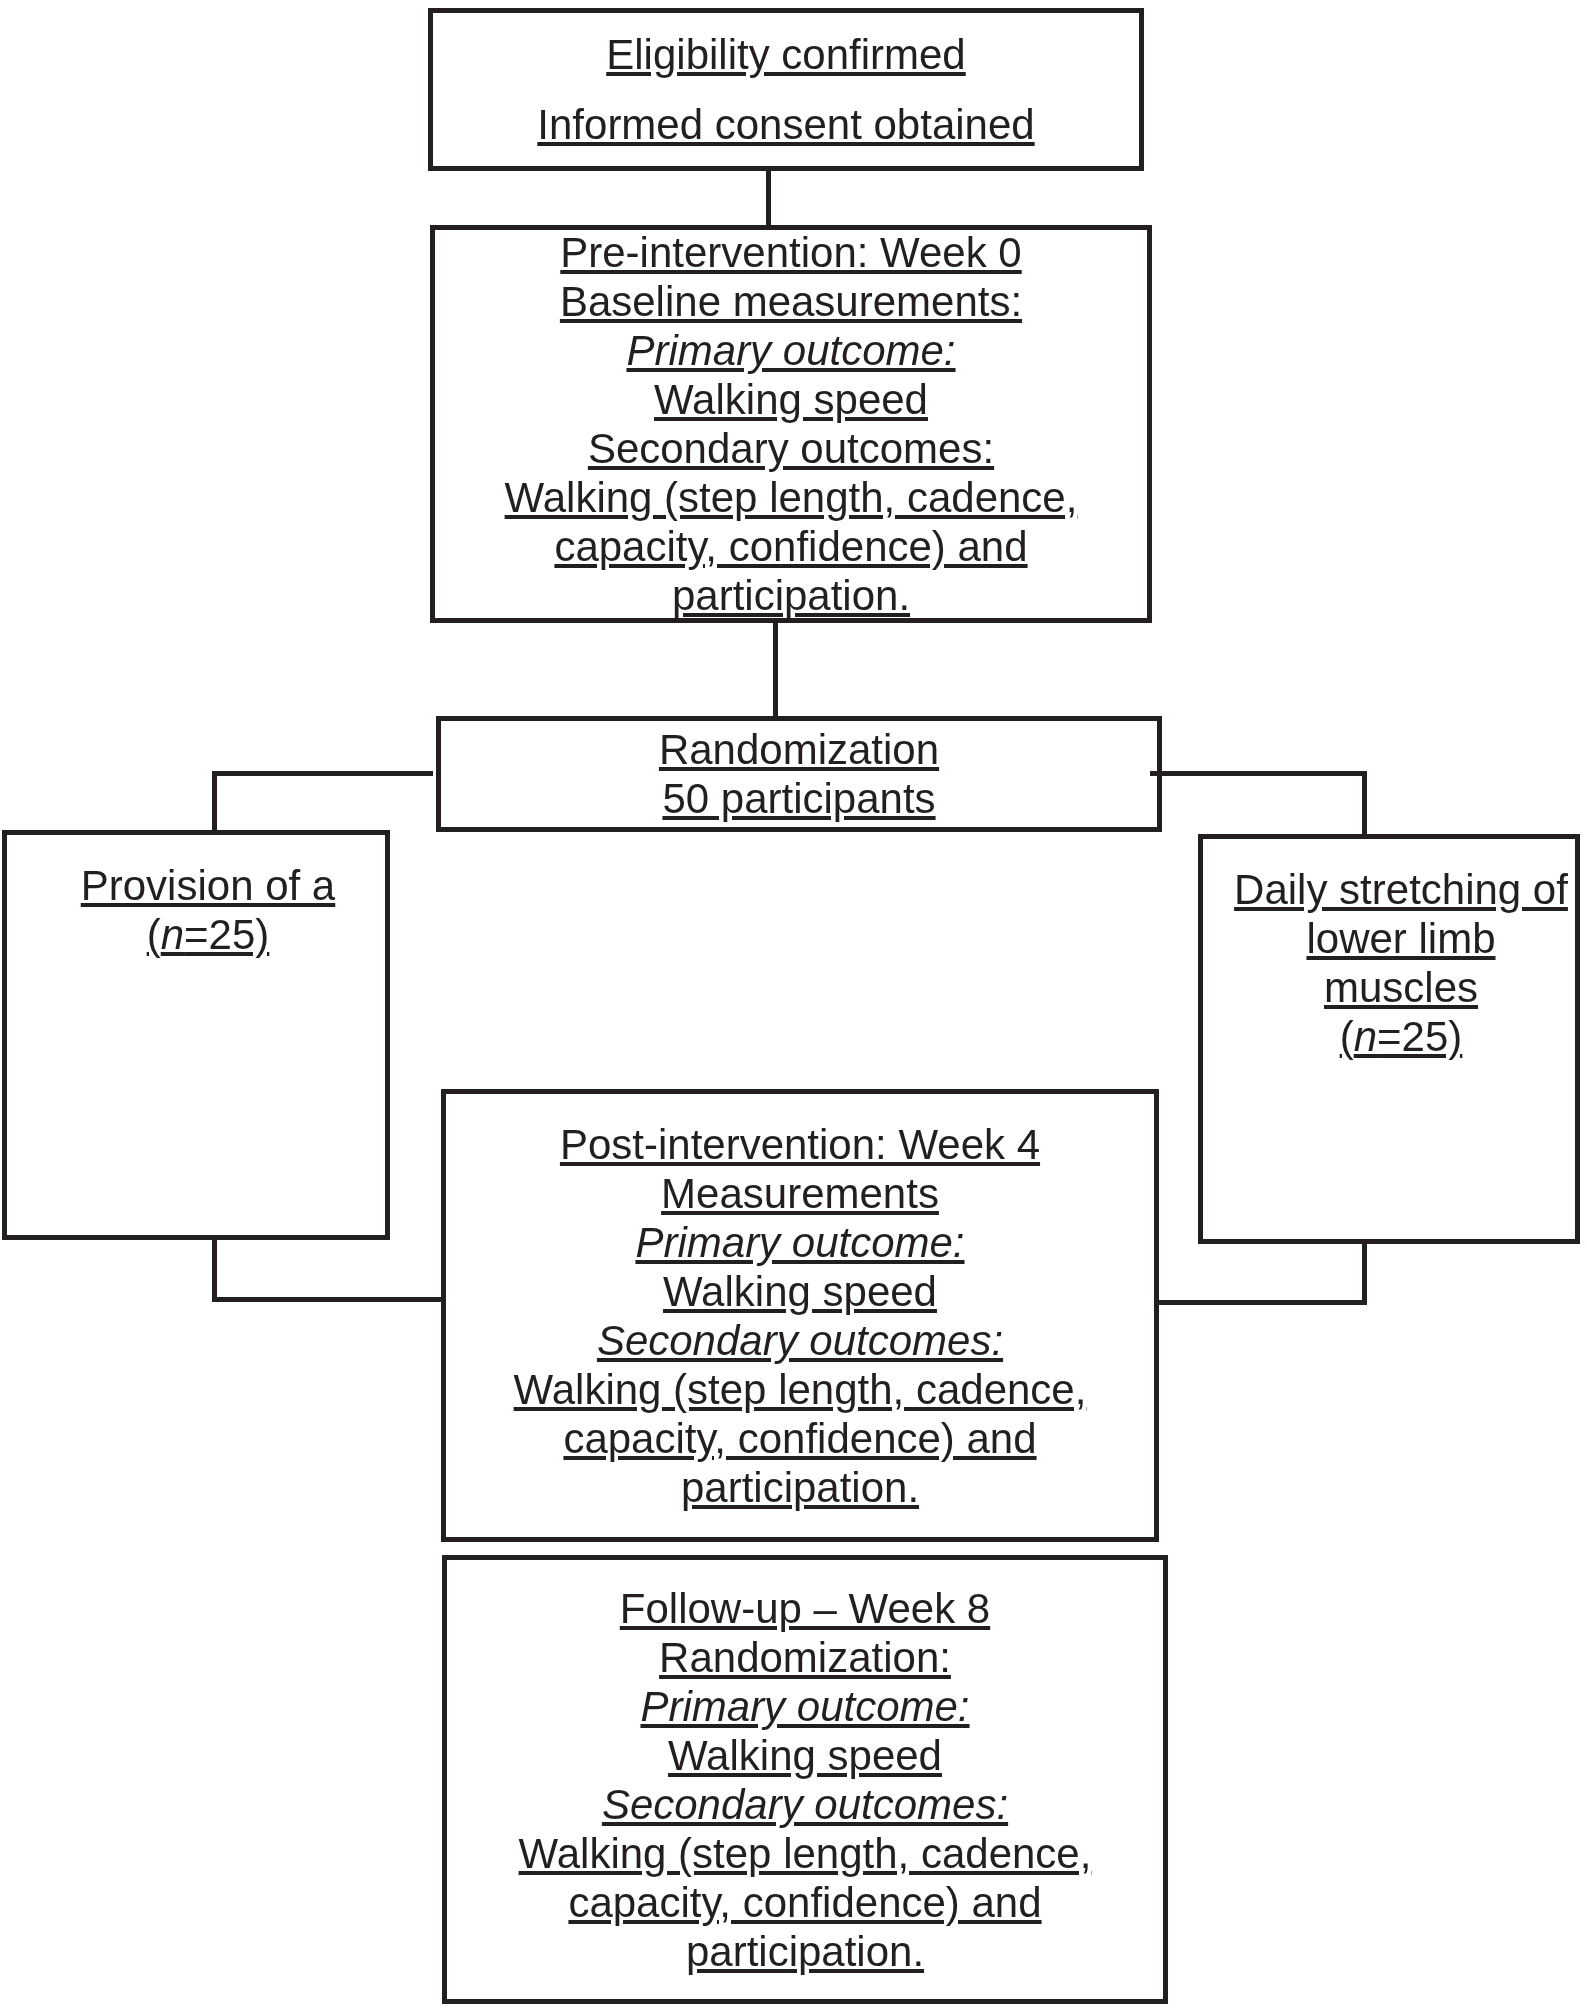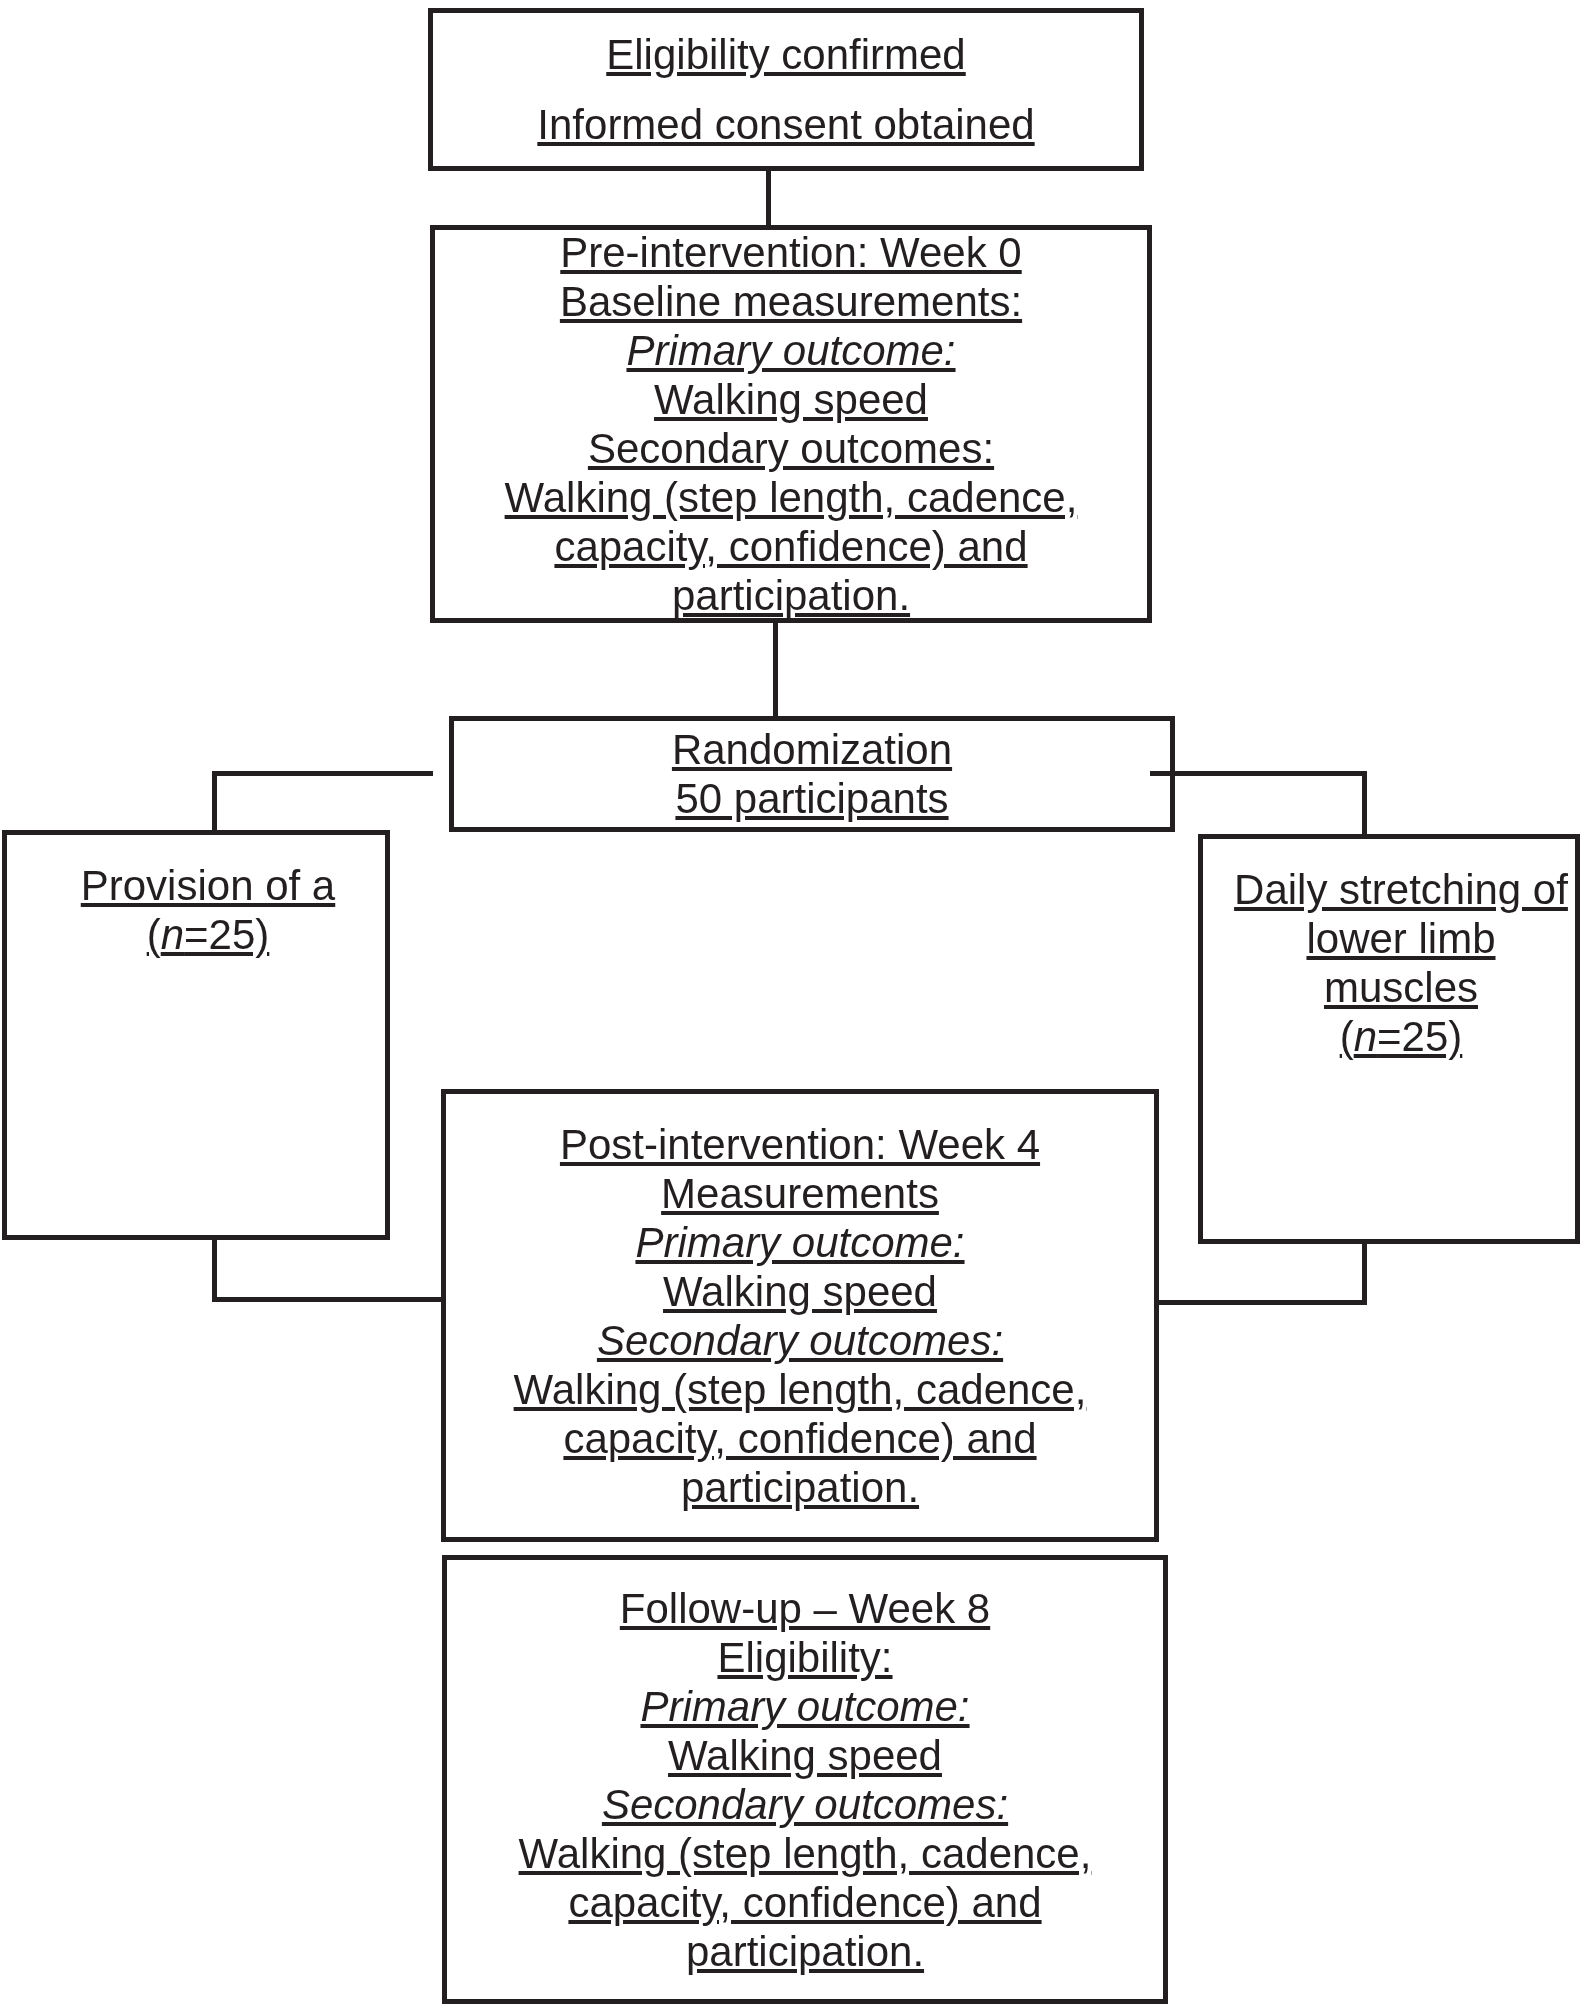--- a/index.html
+++ b/index.html
@@ -28,21 +28,21 @@
   .line { width: 100%; text-decoration: underline; }
   .italic { font-style: italic; }
   .gap-above { margin-top: 21px; }
   .connector {
     position: absolute;
     background: #231f20;
   }
   
   #box-eligibility { left: 428px; top: 8px;    width: 716px; height: 163px; }
   #box-pre         { left: 430px; top: 225px;  width: 722px; height: 398px; }
-  #box-rand        { left: 449px; top: 716px;  width: 726px; height: 116px; }
+  #box-rand        { left: 436px; top: 716px;  width: 726px; height: 116px; }
   #box-cane        { left: 2px;   top: 830px;  width: 388px; height: 410px; padding-top: 26px; }
   #box-stretch     { left: 1198px; top: 834px; width: 382px; height: 410px; padding-top: 26px; }
   #box-post        { left: 441px; top: 1089px; width: 718px; height: 453px; }
   #box-follow      { left: 442px; top: 1555px; width: 726px; height: 449px; }
   
   #c-top-v          { left: 766px;  top: 168px;  width: 5px;   height: 60px; }
   #c-mid-v          { left: 773px;  top: 620px;  width: 5px;   height: 99px; }
   #c-left-h         { left: 212px;  top: 771px;  width: 221px; height: 5px; }
   #c-left-v         { left: 212px;  top: 771px;  width: 5px;   height: 62px; }
   #c-right-h        { left: 1150px; top: 771px;  width: 217px; height: 5px; }
@@ -96,21 +96,21 @@
     <div class="line italic">Primary outcome:</div>
     <div class="line">Walking speed</div>
     <div class="line italic">Secondary outcomes:</div>
     <div class="line">Walking (step length, cadence,</div>
     <div class="line">capacity, confidence) and</div>
     <div class="line">participation.</div>
   </div>
 
   <div class="box" id="box-follow">
     <div class="line">Follow-up – Week 8</div>
-    <div class="line">Eligibility:</div>
+    <div class="line">Randomization:</div>
     <div class="line italic">Primary outcome:</div>
     <div class="line">Walking speed</div>
     <div class="line italic">Secondary outcomes:</div>
     <div class="line">Walking (step length, cadence,</div>
     <div class="line">capacity, confidence) and</div>
     <div class="line">participation.</div>
   </div>
 
   <div class="connector" id="c-top-v"></div>
   <div class="connector" id="c-mid-v"></div>

